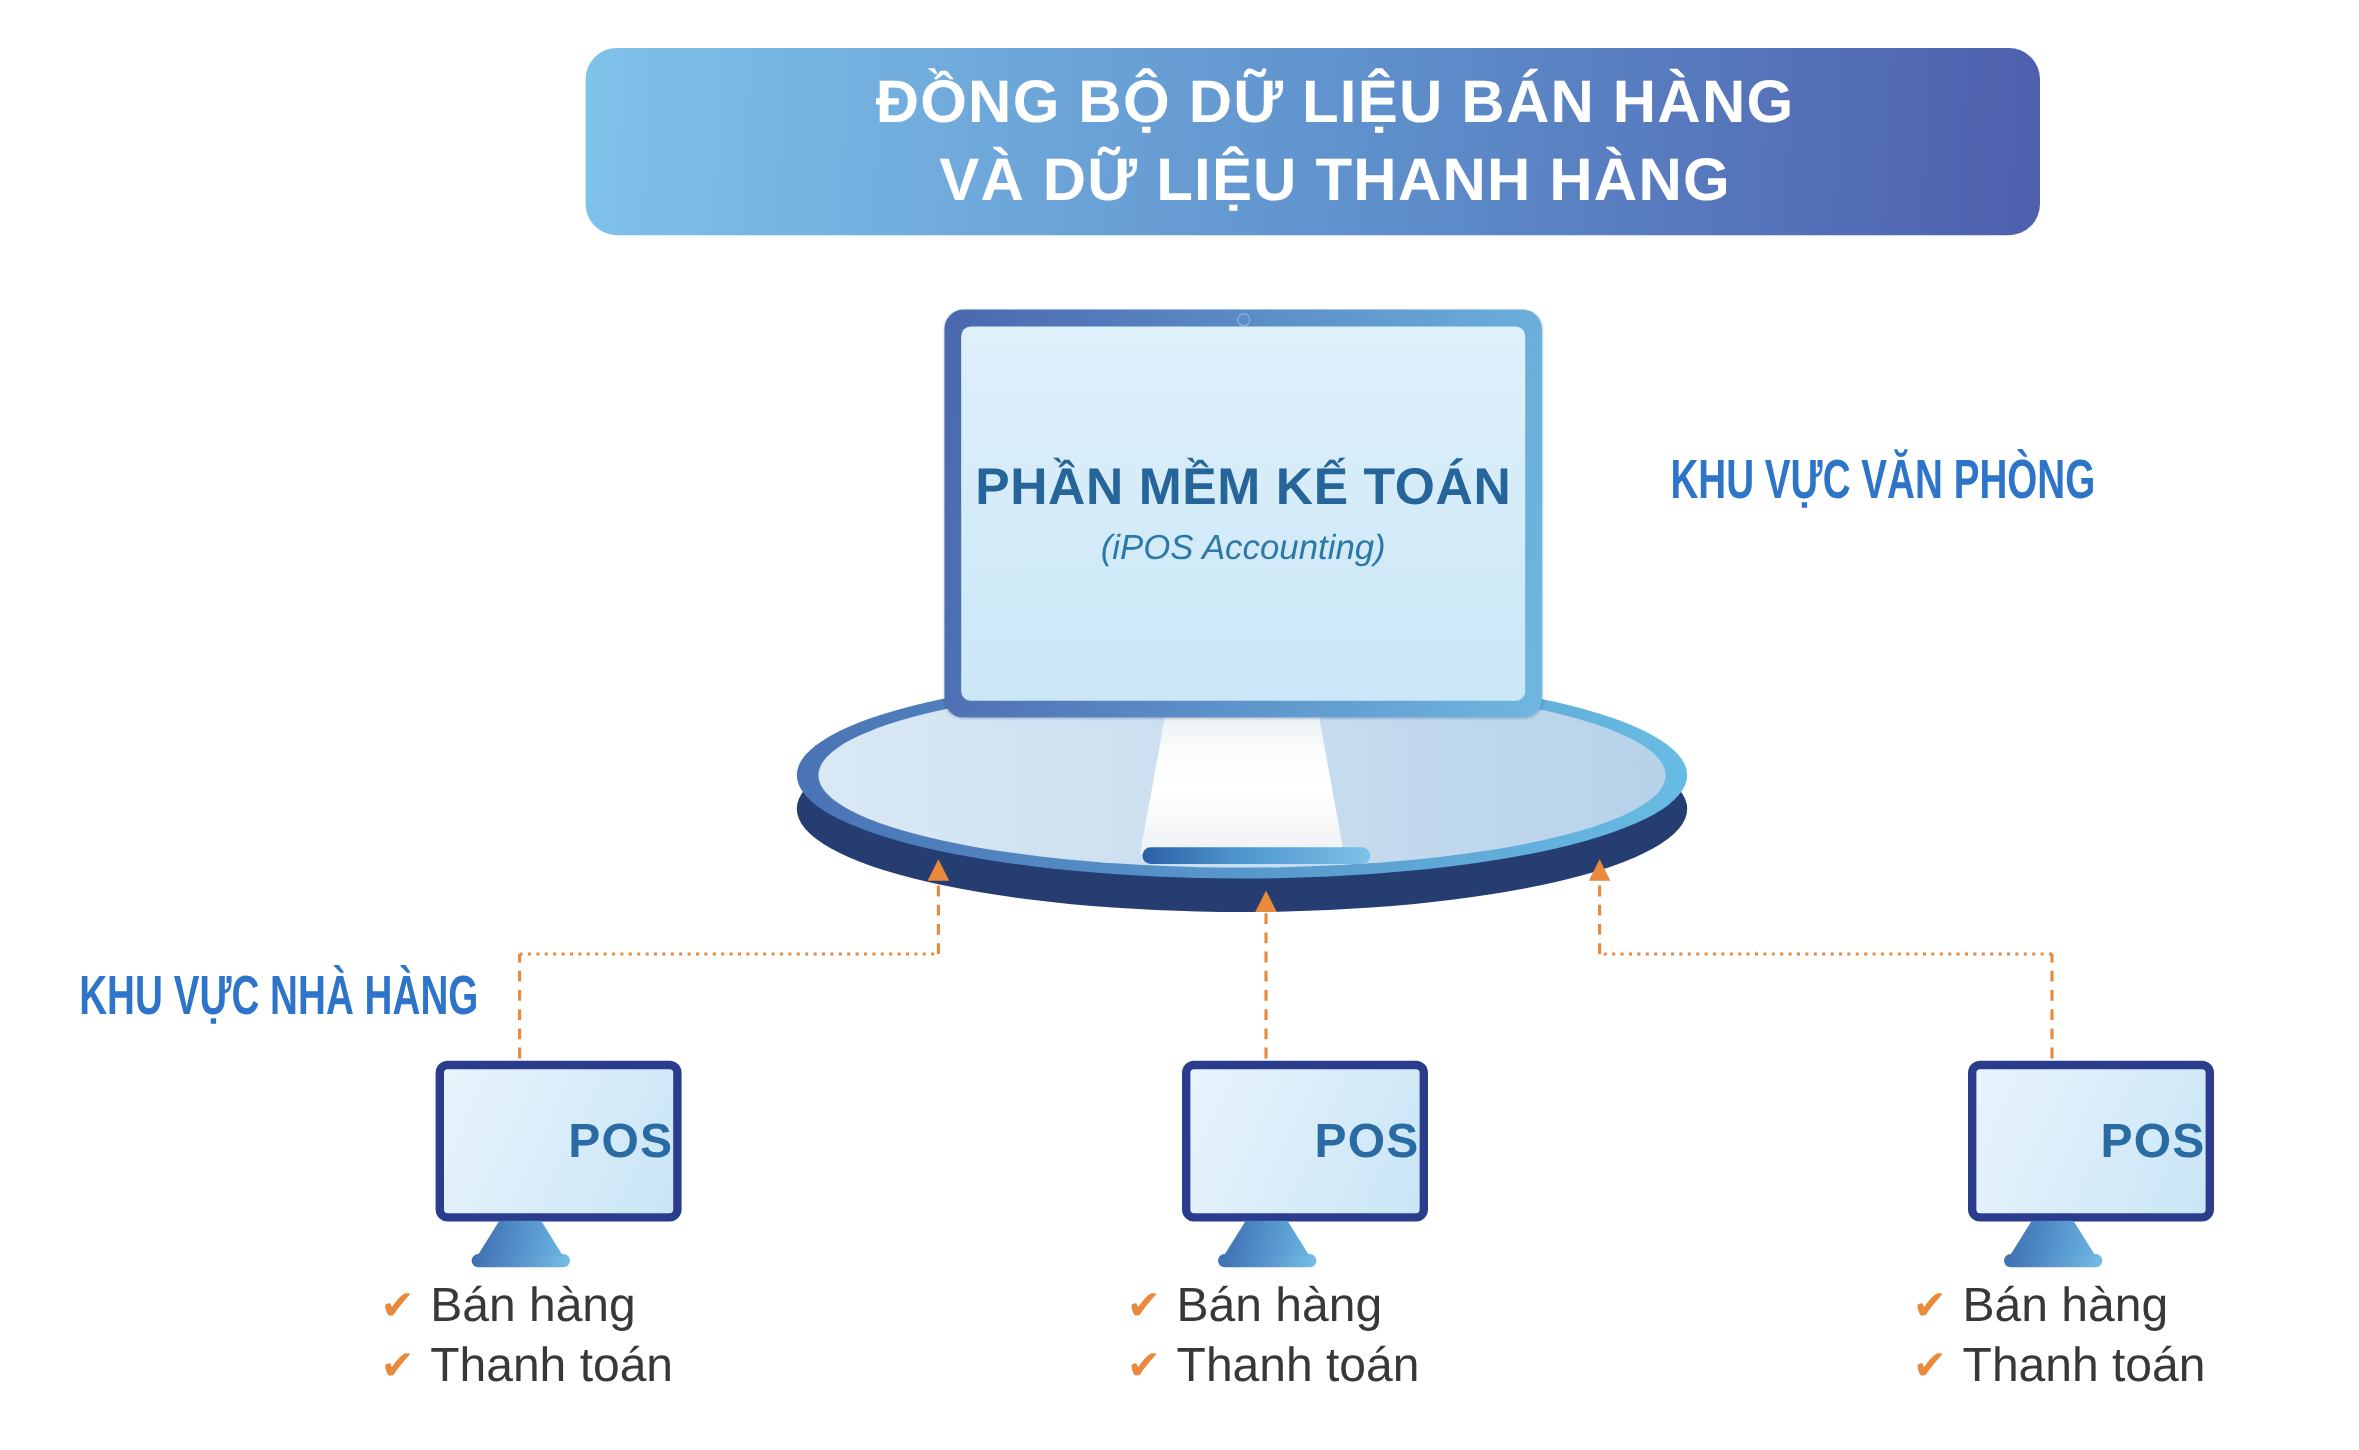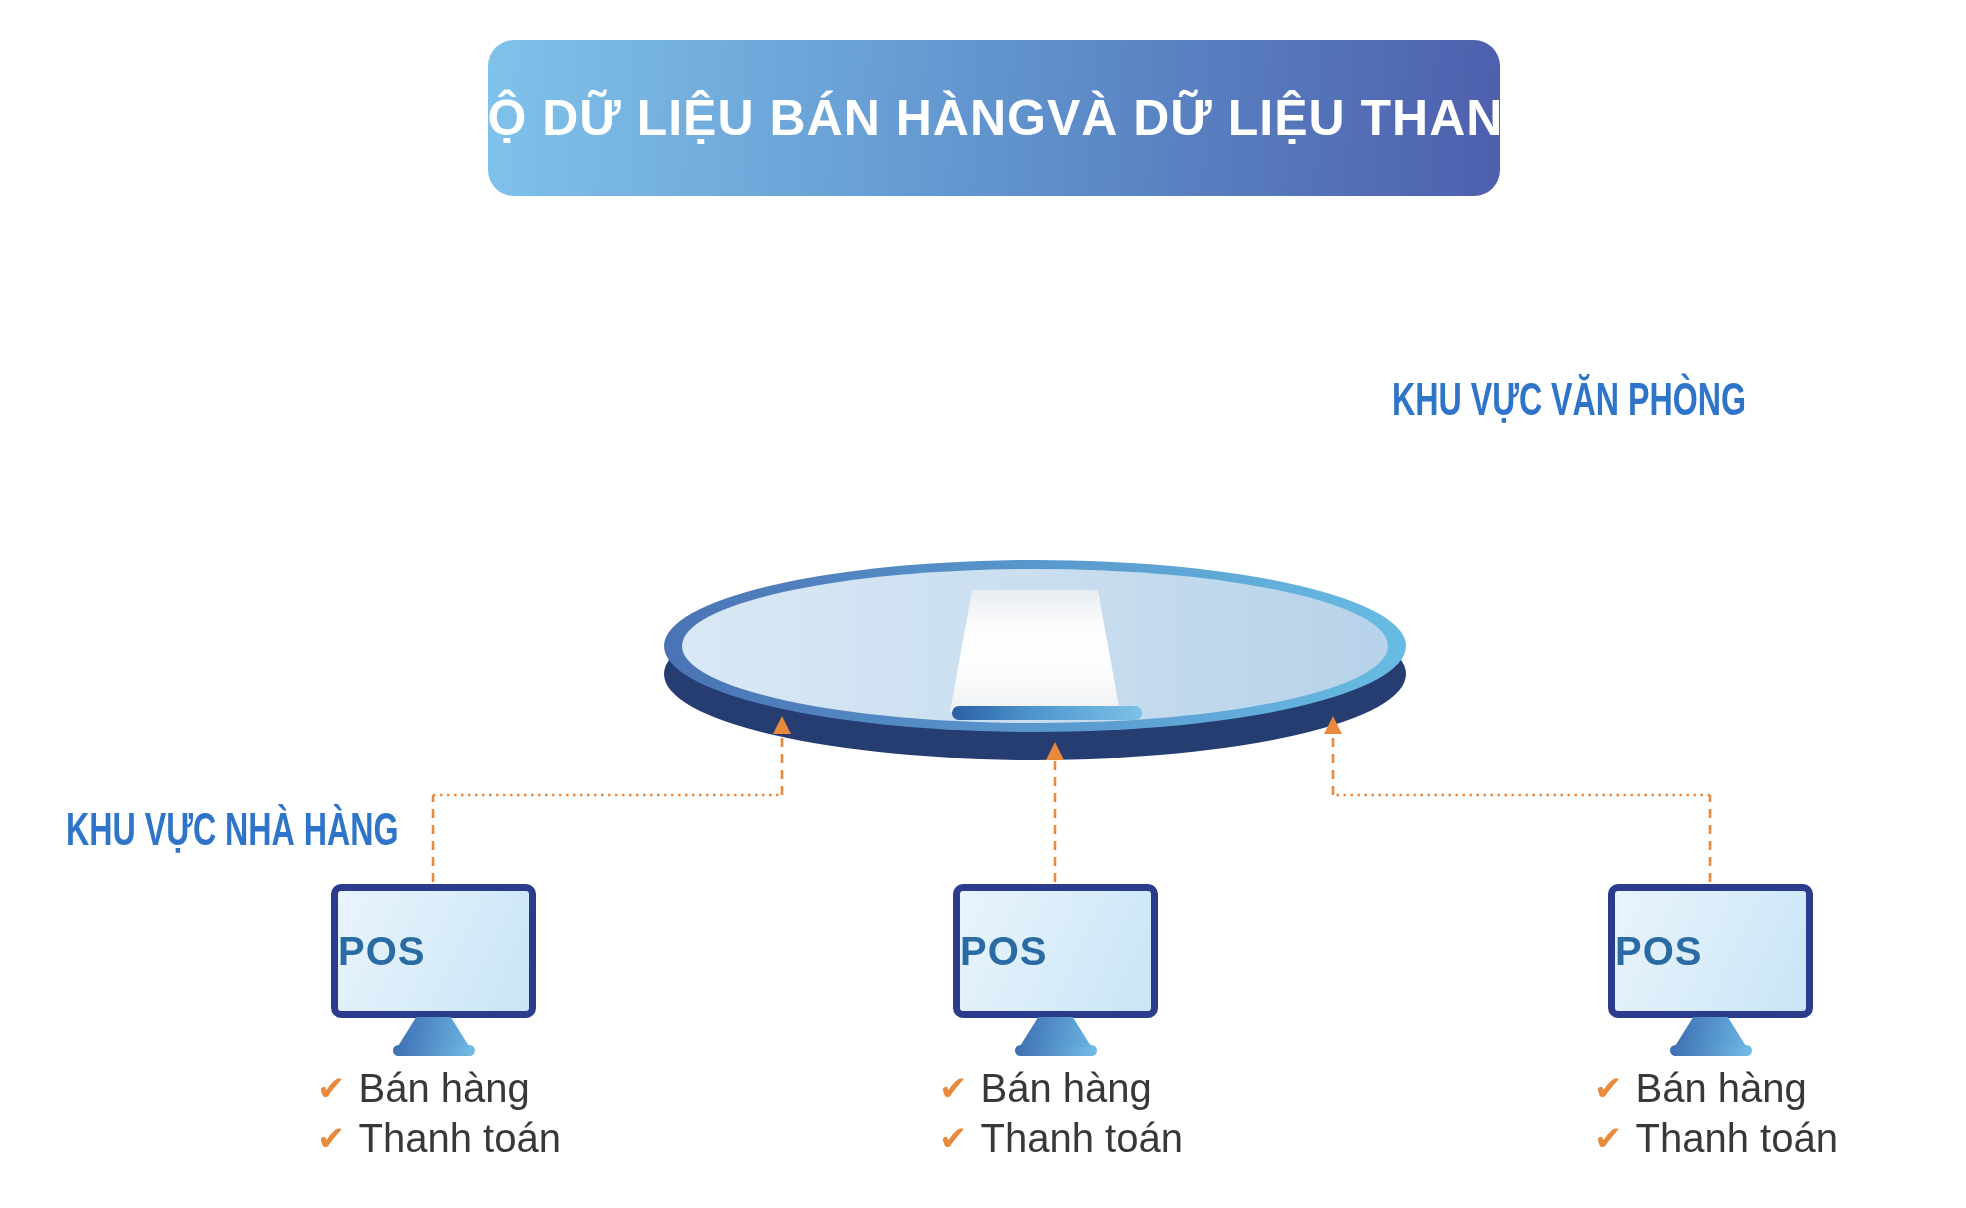--- a/index.html
+++ b/index.html
@@ -3,24 +3,24 @@
 <meta charset="utf-8">
 <style>
   html,body{margin:0;padding:0;background:#ffffff;}
   .canvas{
     position:relative;width:1966px;height:1208px;background:#ffffff;overflow:hidden;
     font-family:"Liberation Sans","DejaVu Sans",sans-serif;
   }
 
   
   .banner{
-    position:absolute;left:488px;top:40px;width:1012px;height:156px;
+    position:absolute;left:488px;top:40px;width:1175px;height:156px;
     border-radius:26px;
     background:linear-gradient(93deg,#7FC2EA 0%,#5E8FCB 55%,#4E5FAD 100%);
-    display:flex;flex-direction:row;align-items:center;justify-content:center;
+    display:flex;flex-direction:column;align-items:center;justify-content:center;padding-left:37px;
   }
   .banner-line{
     color:#ffffff;font-size:50px;font-weight:bold;line-height:1.3;
     letter-spacing:1px;white-space:nowrap;
   }
 
   
   .scene{position:absolute;left:0;top:0;width:1966px;height:1208px;z-index:1;pointer-events:none;}
 
   
@@ -61,21 +61,21 @@
   .zone-restaurant{left:66px;top:802px;}
 
   
   .pos-unit{position:absolute;top:884px;width:205px;z-index:2;}
   .pos-unit.u1{left:331px;}
   .pos-unit.u2{left:953px;}
   .pos-unit.u3{left:1608px;}
   .pos-monitor{
     box-sizing:border-box;width:205px;height:134px;border:7px solid #2C3C8C;border-radius:10px;
     background:linear-gradient(115deg,#E9F4FC 0%,#C9E5F6 100%);
-    display:flex;align-items:center;justify-content:flex-start;
+    display:flex;align-items:center;justify-content:flex-end;margin-left:32px;
   }
   .pos-label{color:#2B6BA3;font-size:40px;font-weight:bold;letter-spacing:1px;}
   .pos-stand{
     width:72px;height:30px;margin:-1px auto 0 auto;
     clip-path:polygon(26% 0,74% 0,100% 100%,0 100%);
     background:linear-gradient(100deg,#3E6FB2 0%,#69B4E2 100%);
   }
   .pos-base{
     width:82px;height:11px;margin:-2px auto 0 auto;border-radius:6px;
     background:linear-gradient(90deg,#3E6FB2 0%,#74BDE6 100%);
@@ -136,20 +136,27 @@
       <path d="M1710 882 L1710 795" stroke-dasharray="9 7"></path>
       <path d="M1710 795 L1333 795" stroke-dasharray="2.5 4.5"></path>
       <path d="M1333 795 L1333 732" stroke-dasharray="9 7"></path>
     </g>
     <polygon points="1333,716 1324,734 1342,734" fill="#E8893C"></polygon>
   </svg>
 
   <div class="cm-stand"></div>
   <div class="cm-base"></div>
 
+  <div class="cm">
+    <div class="cm-camera"></div>
+    <div class="cm-screen">
+      <div class="cm-title">PHẦN MỀM KẾ TOÁN</div>
+      <div class="cm-subtitle">(iPOS Accounting)</div>
+    </div>
+  </div>
 
   <div class="zone-label zone-office">KHU VỰC VĂN PHÒNG</div>
   <div class="zone-label zone-restaurant">KHU VỰC NHÀ HÀNG</div>
 
   <div class="pos-unit u1">
     <div class="pos-monitor">
       <span class="pos-label">POS</span>
     </div>
     <div class="pos-stand"></div>
     <div class="pos-base"></div>

